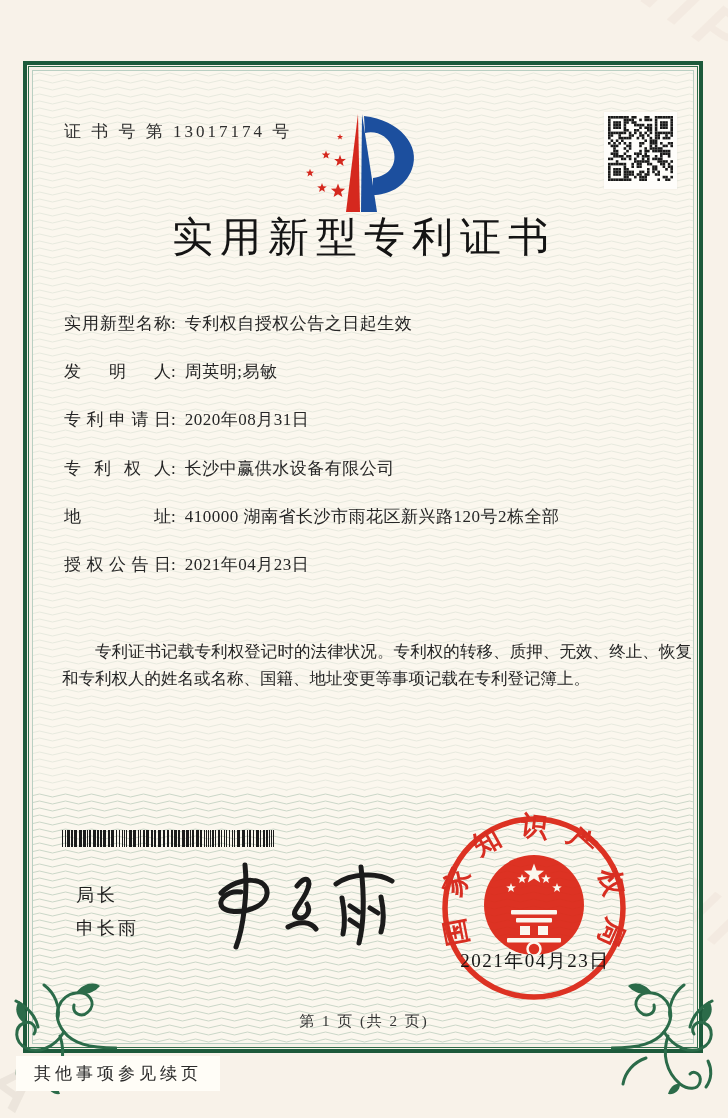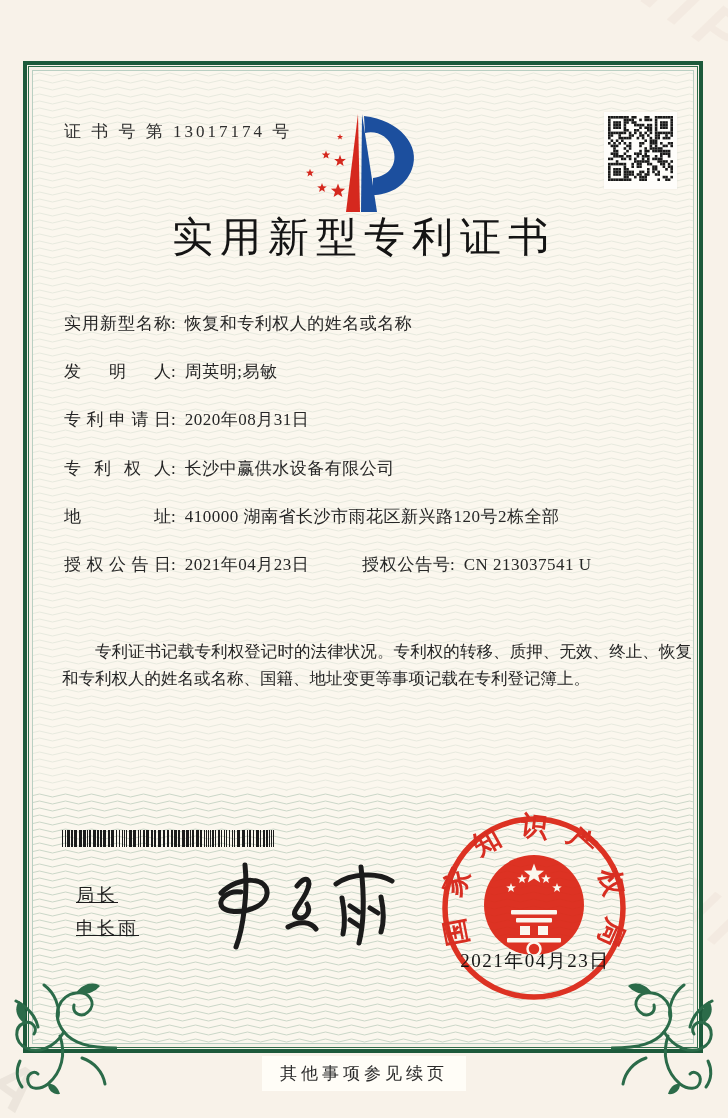--- a/index.html
+++ b/index.html
@@ -26,27 +26,27 @@
   .fields{left:64px;top:312px;font-size:17px;color:#262626;}
   .frow{position:relative;height:48.2px;white-space:nowrap;}
   .flabel{display:inline-block;width:107px;text-align:justify;text-align-last:justify;}
   .fcolon{margin-right:9px;}
   .fvalue{letter-spacing:.5px;}
   .grant2{position:absolute;left:298px;top:0;}
   .flabel2{display:inline-block;width:88px;text-align:justify;text-align-last:justify;}
   .paras{left:62px;top:639px;width:630px;font-size:16.5px;line-height:26.6px;text-align:justify;color:#252525;}
   .paras p{margin:0;text-indent:2em;}
   .barcode{left:62px;top:830px;}
-  .signer{left:76px;top:879px;font-size:18px;line-height:33px;letter-spacing:3px;color:#1d1d1d;text-decoration:underline;}
+  .signer{left:76px;top:879px;font-size:18px;line-height:33px;letter-spacing:3px;color:#1d1d1d;}
   .signature{left:193px;top:853px;}
   .seal{left:437px;top:811px;z-index:4;opacity:.96;}
   .sealdate{left:437px;top:948px;width:196px;text-align:center;font-size:19px;
             letter-spacing:1.5px;color:#141414;z-index:5;}
   .pagenum{left:0;right:0;top:1012px;text-align:center;font-size:15px;letter-spacing:2px;color:#333;}
-  .contnote{left:0;right:0;top:1056px;text-align:center;z-index:3;}
+  .contnote{left:16px;right:0;top:1056px;text-align:left;z-index:3;}
   .contnote .chip{display:inline-block;background:#fffdf7;padding:6px 18px;font-size:17px;
                   letter-spacing:4px;color:#2a2a2a;}
   .flourish{position:absolute;z-index:2;}
   .fl-left{left:2px;top:973px;}
   .fl-right{left:611px;top:973px;transform:scaleX(-1);}
 </style>
 </head>
 <body>
 
 <div class="page">
@@ -412,39 +412,36 @@
           <rect x="57.2" y="62.4" width="2.6" height="2.6"></rect>
           <rect x="59.8" y="62.4" width="2.6" height="2.6"></rect>
         </g>
       </svg>
   </div>
 
   <div class="abs title">实用新型专利证书</div>
 
   <div class="abs fields">
     <div class="frow">
-      <span class="flabel">实用新型名称</span><span class="fcolon">:</span><span class="fvalue">恢复和专利权人的姓名或名称</span>
+      <span class="flabel">实用新型名称</span><span class="fcolon">:</span><span class="fvalue">专利权自授权公告之日起生效</span>
     </div>
     <div class="frow">
       <span class="flabel">发明人</span><span class="fcolon">:</span><span class="fvalue">周英明;易敏</span>
     </div>
     <div class="frow">
       <span class="flabel">专利申请日</span><span class="fcolon">:</span><span class="fvalue">2020年08月31日</span>
     </div>
     <div class="frow">
       <span class="flabel">专利权人</span><span class="fcolon">:</span><span class="fvalue">长沙中赢供水设备有限公司</span>
     </div>
     <div class="frow">
       <span class="flabel">地址</span><span class="fcolon">:</span><span class="fvalue">410000 湖南省长沙市雨花区新兴路120号2栋全部</span>
     </div>
     <div class="frow">
       <span class="flabel">授权公告日</span><span class="fcolon">:</span><span class="fvalue">2021年04月23日</span>
-      <span class="grant2">
-        <span class="flabel2">授权公告号</span><span class="fcolon">:</span><span class="fvalue">CN 213037541 U</span>
-      </span>
     </div>
   </div>
 
   <div class="abs paras">
     <p>专利证书记载专利权登记时的法律状况。专利权的转移、质押、无效、终止、恢复和专利权人的姓名或名称、国籍、地址变更等事项记载在专利登记簿上。</p>
   </div>
 
   <svg class="abs barcode" width="218" height="17" viewBox="0 0 218 17">
     <g id="bc-bars" fill="#1c1c1c">
         <rect x="0" y="0" width="1" height="17"></rect>
@@ -553,20 +550,21 @@
       <rect x="70" y="127" width="54" height="4.5" rx="1"></rect>
     </g>
     <circle cx="97" cy="138" r="6.5" fill="none" stroke="#fcf7ee" stroke-width="2.5"></circle>
     <text font-size="27" font-weight="bold" fill="#d7261a" letter-spacing="18" font-family="Liberation Serif, serif">
       <textPath href="#sealArc" startOffset="4">国家知识产权局</textPath>
     </text>
   </svg>
 
   <div class="abs sealdate">2021年04月23日</div>
 
+  <div class="abs pagenum">第 1 页 (共 2 页)</div>
 
   <div class="abs contnote">
     <span class="chip">其他事项参见续页</span>
   </div>
 
   <svg class="flourish fl-left" width="115" height="122" viewBox="0 0 115 122">
     <g fill="none" stroke="#2b6b49" stroke-width="3" stroke-linecap="round">
       <path d="M114,75 C86,75 71,70 62,59"></path>
       <path d="M62,59 C48,41 58,22 74,20 C88,18 95,31 86,39 C80,45 70,41 72,32"></path>
       <path d="M62,59 C52,75 36,81 24,75 C12,69 12,54 22,50 C30,47 36,55 32,61"></path>

